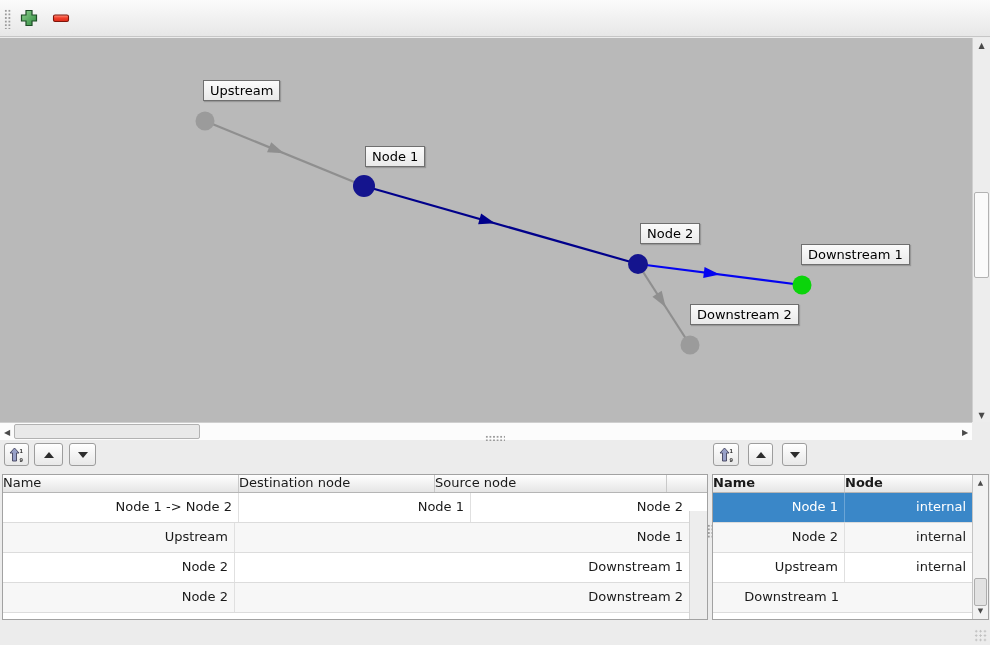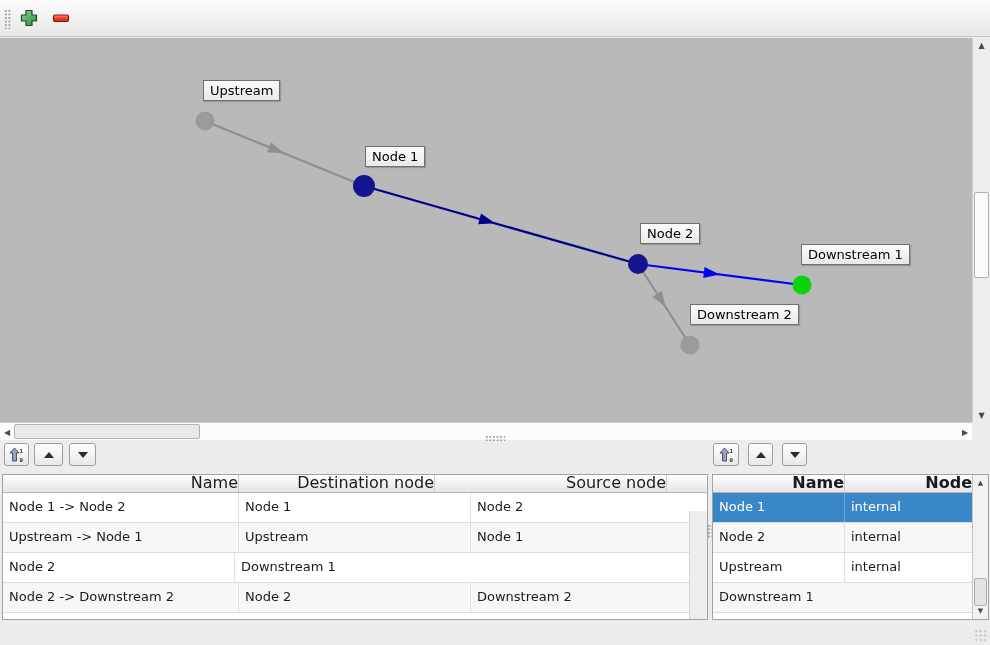--- a/index.html
+++ b/index.html
@@ -48,23 +48,23 @@
     display:flex; align-items:center; justify-content:center; }
   .tri-up { width:0; height:0; border-left:5px solid transparent; border-right:5px solid transparent;
     border-bottom:6px solid #2d2d2d; }
   .tri-down { width:0; height:0; border-left:5px solid transparent; border-right:5px solid transparent;
     border-top:6px solid #2d2d2d; }
   
   .tbl { position:absolute; top:474px; height:146px; background:#fff;
     border:1px solid #a2a2a2; }
   .thead { display:flex; height:18px; background:linear-gradient(#ffffff,#e5e5e5);
     border-bottom:1px solid #b5b5b5; }
-  .th { border-right:1px solid #c9c9c9; text-align:right; font-size:16px; line-height:16px; }
+  .th { border-right:1px solid #c9c9c9; text-align:left; font-size:13px; line-height:16px; }
   .th:last-child { border-right:none; }
-  .tbody { position:relative; height:126px; }
+  .tbody { position:relative; height:126px;text-align:right; }
   .trow { display:flex; height:30px; border-bottom:1px solid #dcdcdc; background:#fff; }
   .trow.alt { background:#f7f7f7; }
   .td { padding:0 6px; line-height:28px; font-size:13px; white-space:nowrap;
     overflow:hidden; border-right:1px solid #e0e0e0; }
   .td:last-child { border-right:none; }
   .trow.selected { background:var(--sel,#3a87c8); }
   .trow.selected .td { color:#fff; border-right-color:rgba(255,255,255,.25); }
   #tbl-connections { left:2px; width:706px; }
   #tbl-connections .trow { width:686px; }
   #conn-track { position:absolute; right:0; top:18px; bottom:0; width:18px;
@@ -186,30 +186,28 @@
     <div class="th" style="width:232px">Source node</div>
     <div class="th" style="flex:1"></div>
   </div>
   <div class="tbody">
     <div class="trow">
       <div class="td" style="width:236px">Node 1 -&gt; Node 2</div>
       <div class="td" style="width:232px">Node 1</div>
       <div class="td" style="flex:1">Node 2</div>
     </div>
     <div class="trow alt">
-      <div class="td" style="width:236px">Upstream -&gt; Node 1</div>
       <div class="td" style="width:232px">Upstream</div>
       <div class="td" style="flex:1">Node 1</div>
     </div>
     <div class="trow">
       <div class="td" style="width:232px">Node 2</div>
       <div class="td" style="flex:1">Downstream 1</div>
     </div>
     <div class="trow alt">
-      <div class="td" style="width:236px">Node 2 -&gt; Downstream 2</div>
       <div class="td" style="width:232px">Node 2</div>
       <div class="td" style="flex:1">Downstream 2</div>
     </div>
     <div id="conn-track"></div>
   </div>
 </div>
 
 <div id="tbl-nodes" class="tbl">
   <div class="thead">
     <div class="th" style="width:132px">Name</div>

